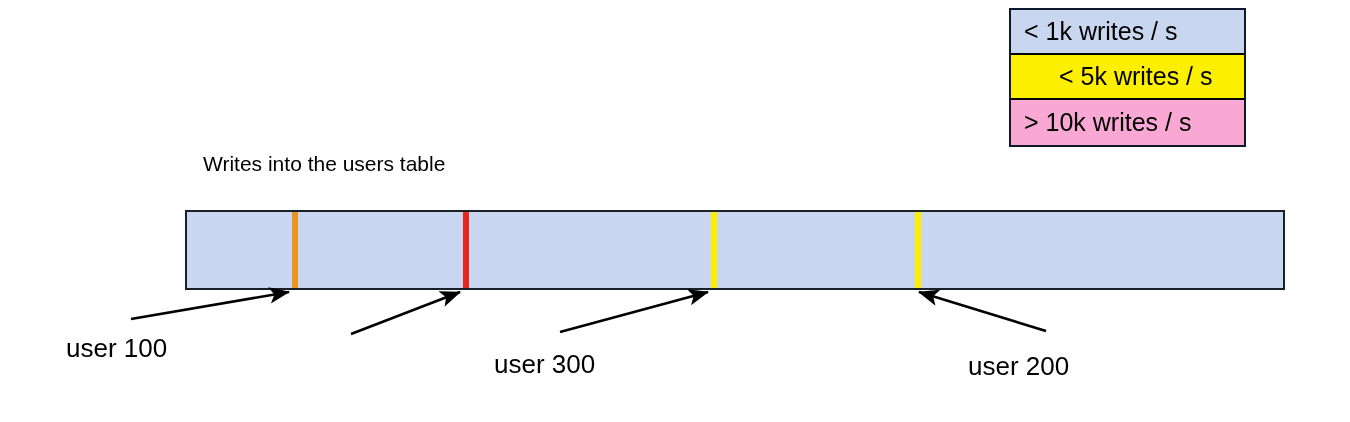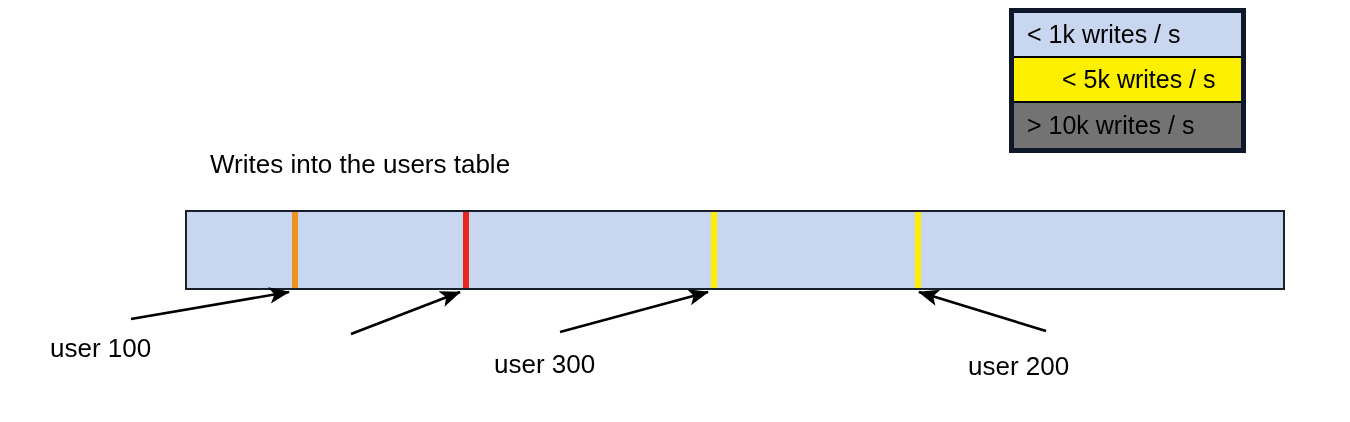--- a/index.html
+++ b/index.html
@@ -23,21 +23,21 @@
     width: 1350px;
     height: 422px;
   }
 
   
   .legend {
     position: absolute;
     left: 1009px;
     top: 8px;
     width: 237px;
-    border: 5px solid #0f172a;
+    border: 2px solid #0f172a;
     box-sizing: border-box;
   }
   .legend-row {
     height: 45px;
     box-sizing: border-box;
     display: flex;
     align-items: center;
     padding-left: 13px;
     border-bottom: 2px solid #000000;
   }
@@ -47,23 +47,23 @@
   .legend-label {
     font-size: 25px;
     line-height: 25px;
     white-space: nowrap;
     letter-spacing: 0px;
   }
 
   
   .chart-title {
     position: absolute;
-    left: 210px;
+    left: 203px;
     top: 149px;
-    font-size: 26px;
+    font-size: 21px;
     line-height: 30px;
     white-space: nowrap;
   }
 
   
   .bar-outer {
     position: absolute;
     left: 185px;
     top: 210px;
     width: 1100px;
@@ -102,21 +102,21 @@
 
 <div id="diagram-root">
 
   <div class="legend">
     <div class="legend-row" style="background:#c8d7ef;">
       <span class="legend-label">&lt; 1k writes / s</span>
     </div>
     <div class="legend-row" style="background:#fcf000;padding-left:48px;">
       <span class="legend-label">&lt; 5k writes / s</span>
     </div>
-    <div class="legend-row" style="background:#737373;text-align:center;">
+    <div class="legend-row" style="background:#f9a8d4;text-align:center;">
       <span class="legend-label">&gt; 10k writes / s</span>
     </div>
   </div>
 
   <div class="chart-title">Writes into the users table</div>
 
   <div class="bar-outer" style="background:#c8d7ef;">
     <div class="bar-stripe" style="left:105px; background:#ef9320;"></div>
     <div class="bar-stripe" style="left:276px; background:#e8271c;"></div>
     <div class="bar-stripe" style="left:524px; background:#fcf000;"></div>
@@ -128,17 +128,17 @@
       <marker id="ah" markerWidth="9" markerHeight="9" refX="7.6" refY="3.2" orient="auto" markerUnits="strokeWidth">
         <path d="M0,0 L8,3.2 L0,6.4 L1.9,3.2 z" fill="#000000"></path>
       </marker>
     </defs>
     <line x1="131" y1="319" x2="289" y2="292" stroke="#000000" stroke-width="2.6" marker-end="url(#ah)"></line>
     <line x1="351" y1="334" x2="460" y2="292" stroke="#000000" stroke-width="2.6" marker-end="url(#ah)"></line>
     <line x1="560" y1="332" x2="708" y2="292" stroke="#000000" stroke-width="2.6" marker-end="url(#ah)"></line>
     <line x1="1046" y1="331" x2="919" y2="292" stroke="#000000" stroke-width="2.6" marker-end="url(#ah)"></line>
   </svg>
 
-  <div class="callout-label" style="left:50px; top:333px;">user 100</div>
+  <div class="callout-label" style="left:66px; top:333px;">user 100</div>
   <div class="callout-label" style="left:494px; top:349px;text-align:right;">user 300</div>
   <div class="callout-label" style="left:968px; top:351px;">user 200</div>
 
 </div>
 
 </body></html>

